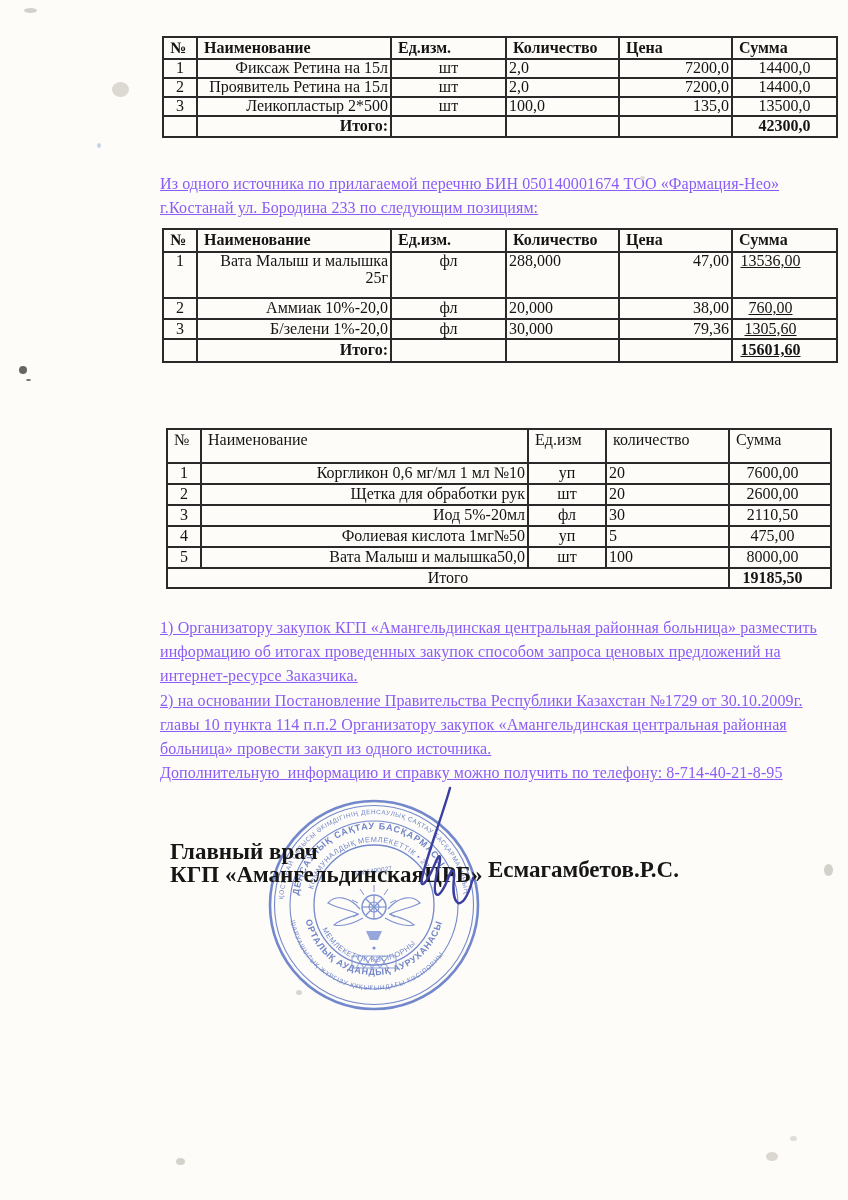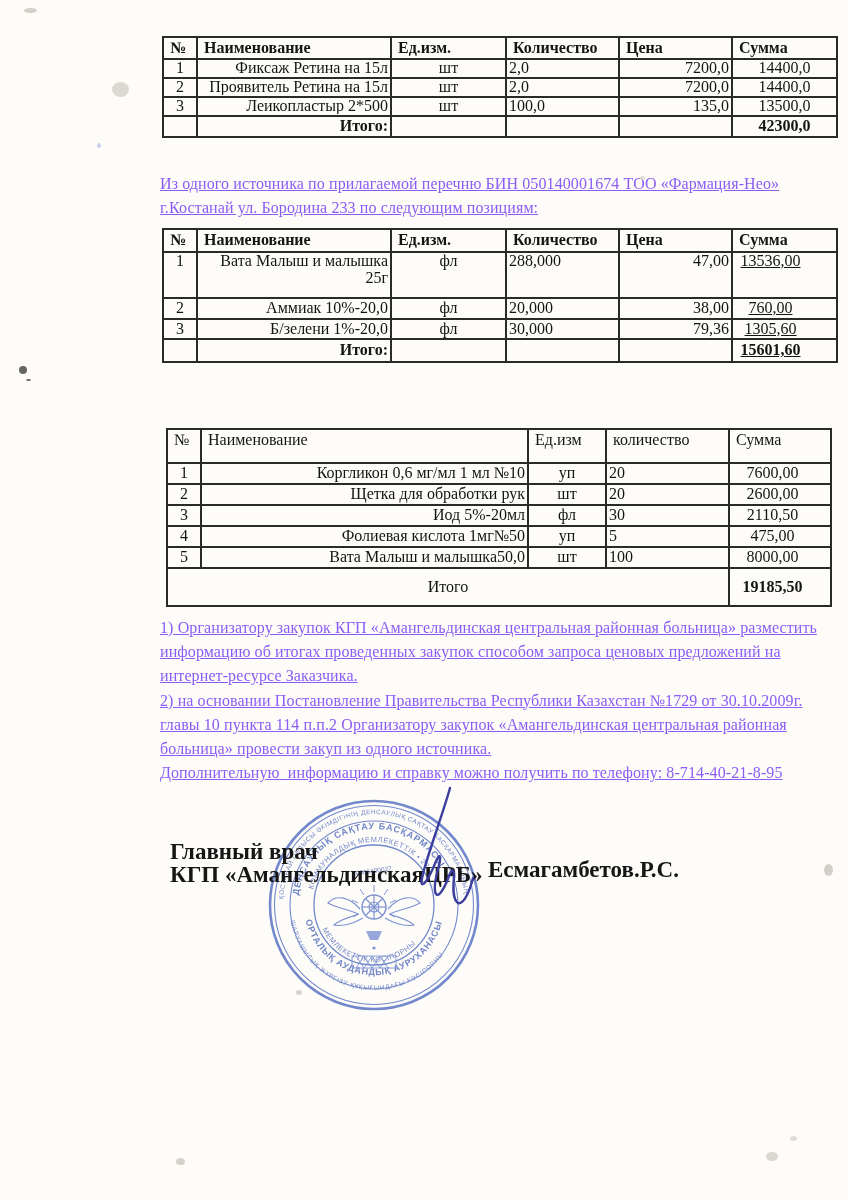--- a/index.html
+++ b/index.html
@@ -198,21 +198,21 @@
       <td class="c-qty">5</td>
       <td class="c-sum">475,00</td>
     </tr>
     <tr style="height:21px">
       <td class="c-num">5</td>
       <td class="c-name">Вата Малыш и малышка50,0</td>
       <td class="c-unit">шт</td>
       <td class="c-qty">100</td>
       <td class="c-sum">8000,00</td>
     </tr>
-    <tr style="height:38px">
+    <tr style="height:20px">
       <td colspan="4" class="itogo-span">Итого</td>
       <td class="c-sum bold">19185,50</td>
     </tr>
   </tbody>
     </table>
 
   <div class="para" style="left:160px; top:616px; line-height:24.2px;">1) Организатору закупок КГП «Амангельдинская центральная районная больница» разместить
 информацию об итогах проведенных закупок способом запроса ценовых предложений на
 интернет-ресурсе Заказчика.
 2) на основании Постановление Правительства Республики Казахстан №1729 от 30.10.2009г.

